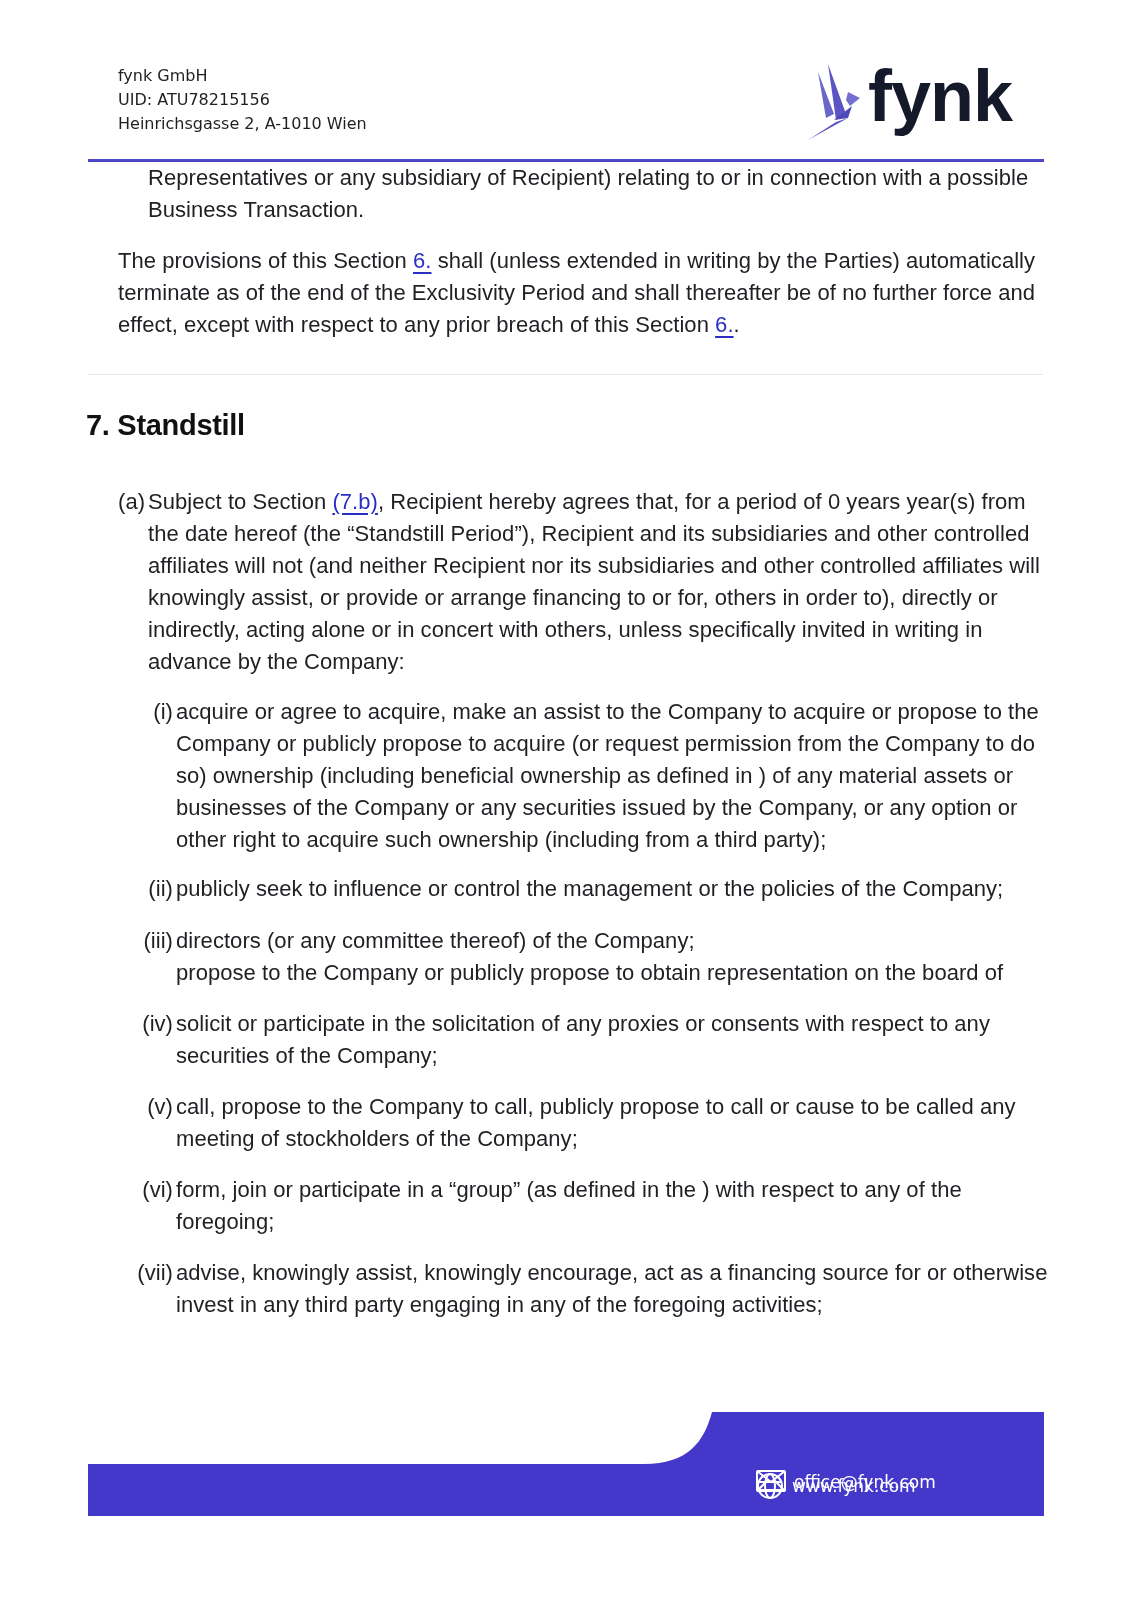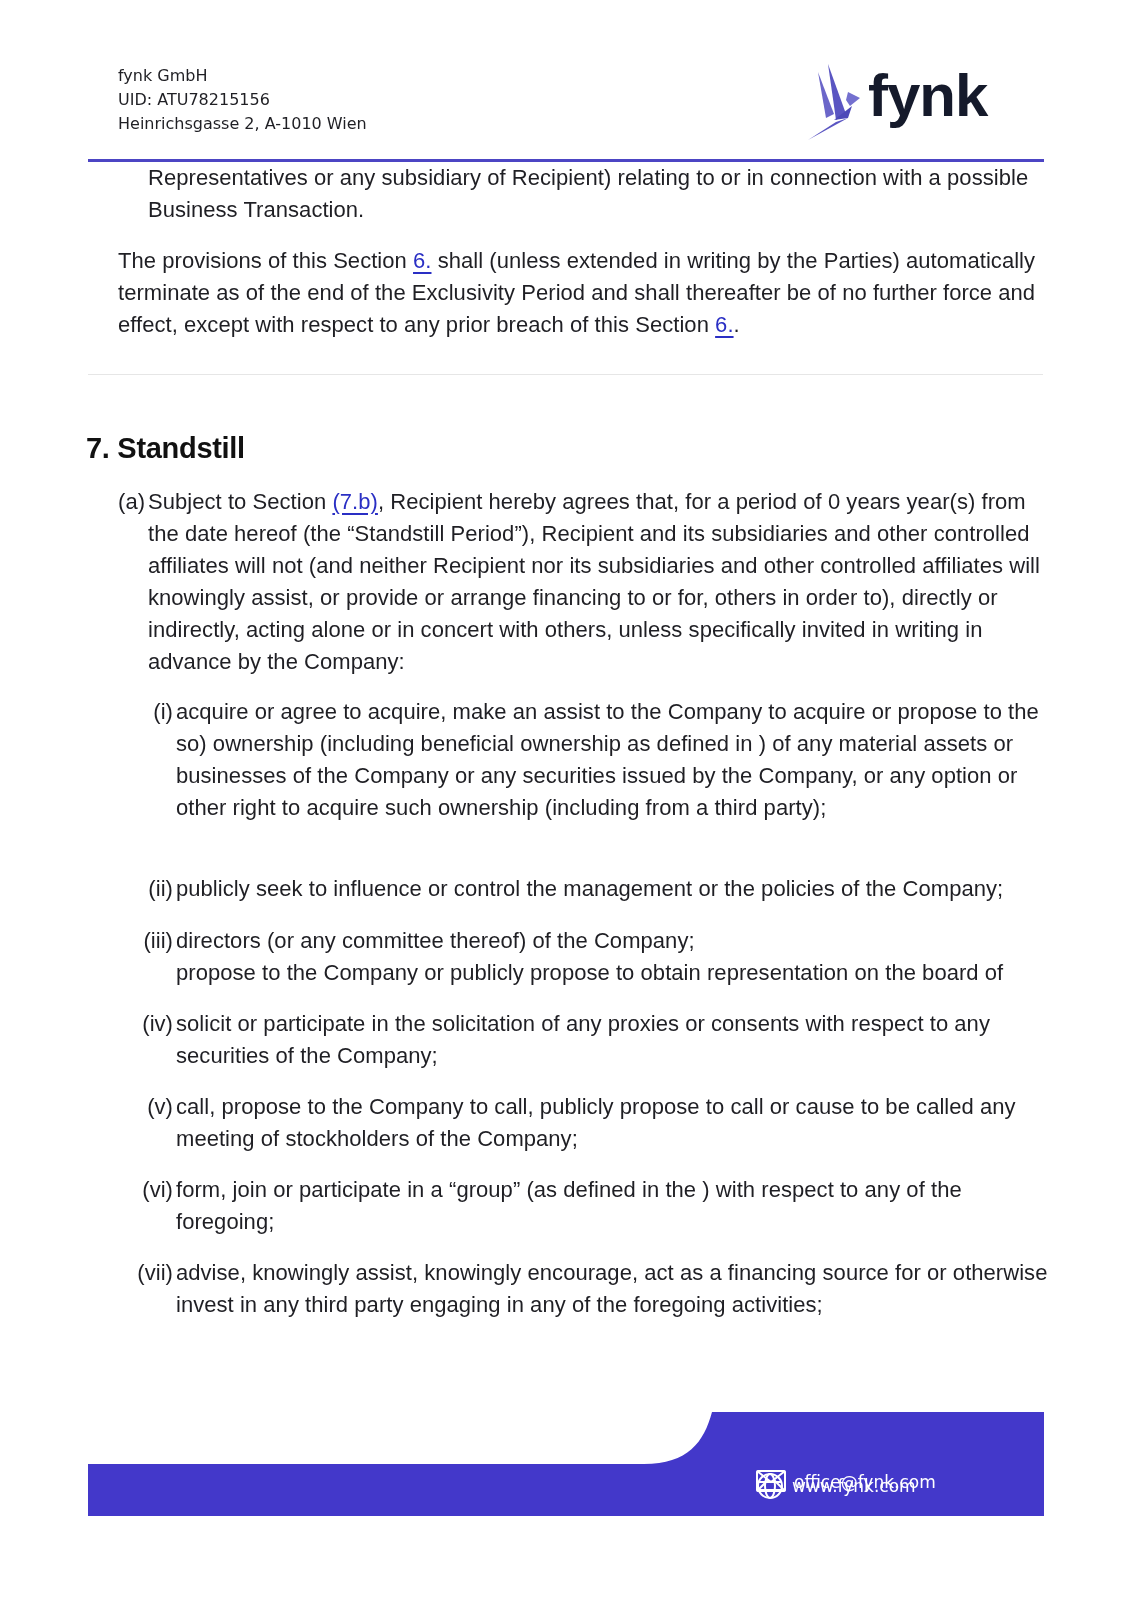--- a/index.html
+++ b/index.html
@@ -6,31 +6,31 @@
     body { width: 1131px; height: 1600px; position: relative; overflow: hidden;
            font-family: "Liberation Sans", "DejaVu Sans", sans-serif; color: #1f1f24; }
 
     .header { position: absolute; left: 0; top: 0; width: 1131px; height: 165px; }
     .company { position: absolute; left: 118px; top: 64px; font-family: "DejaVu Sans", sans-serif;
                font-size: 16px; line-height: 24px; color: #1f1f24; }
     .company div { white-space: nowrap; }
     .logo { position: absolute; left: 808px; top: 62px; width: 200px; height: 80px; }
     .logo svg { position: absolute; left: 0; top: 0; }
     .logo-text { position: absolute; left: 60px; top: -6px; font-family: "Liberation Sans", sans-serif;
-                 font-weight: bold; font-size: 60px; letter-spacing: -1px; color: #151a2b; line-height: 80px; }
+                 font-weight: bold; font-size: 72px; letter-spacing: -1px; color: #151a2b; line-height: 80px; }
     .header-rule { position: absolute; left: 88px; top: 159px; width: 956px; height: 3px; background: #4c45c4; }
 
     .content { position: absolute; left: 0; top: 0; width: 1131px; }
     .p { position: absolute; font-size: 22px; line-height: 32px; color: #1f1f24; letter-spacing: 0.05px; }
     .p .line { display: block; white-space: nowrap; }
     .link { color: #2a2fc4; text-decoration: underline; text-decoration-color: #2a2fc4; text-underline-offset: 4px; }
 
     .divider { position: absolute; left: 88px; top: 374px; width: 955px; height: 1px; background: #e6e6e6; }
 
-    .heading { position: absolute; left: 86px; top: 432px; font-size: 29px; font-weight: bold;
+    .heading { position: absolute; left: 86px; top: 409px; font-size: 29px; font-weight: bold;
                color: #111; white-space: nowrap; letter-spacing: -0.3px; }
 
     .marker { position: absolute; text-align: right; white-space: nowrap; }
 
     .footer-wave { position: absolute; left: 88px; top: 1412px; width: 956px; height: 140px; }
     .footer-contact { position: absolute; left: 756px; color: #ffffff; font-family: "DejaVu Sans", sans-serif;
                       font-size: 17px; white-space: nowrap; display: flex; align-items: center; gap: 8px; }
     .footer-contact svg { display: block; }
   </style>
 </head>
@@ -80,20 +80,21 @@
     <span class="line">the date hereof (the “Standstill Period”), Recipient and its subsidiaries and other controlled</span>
     <span class="line">affiliates will not (and neither Recipient nor its subsidiaries and other controlled affiliates will</span>
     <span class="line">knowingly assist, or provide or arrange financing to or for, others in order to), directly or</span>
     <span class="line">indirectly, acting alone or in concert with others, unless specifically invited in writing in</span>
     <span class="line">advance by the Company:</span>
   </div>
 
   <div class="p marker" style="right:958px; top:696px;">(i)</div>
   <div class="p" style="left:176px; top:696px;">
     <span class="line">acquire or agree to acquire, make an assist to the Company to acquire or propose to the</span>
+    <span class="line">Company or publicly propose to acquire (or request permission from the Company to do</span>
     <span class="line">so) ownership (including beneficial ownership as defined in ) of any material assets or</span>
     <span class="line">businesses of the Company or any securities issued by the Company, or any option or</span>
     <span class="line">other right to acquire such ownership (including from a third party);</span>
   </div>
 
   <div class="p marker" style="right:958px; top:873px;">(ii)</div>
   <div class="p" style="left:176px; top:873px;">
     <span class="line">publicly seek to influence or control the management or the policies of the Company;</span>
   </div>
 

